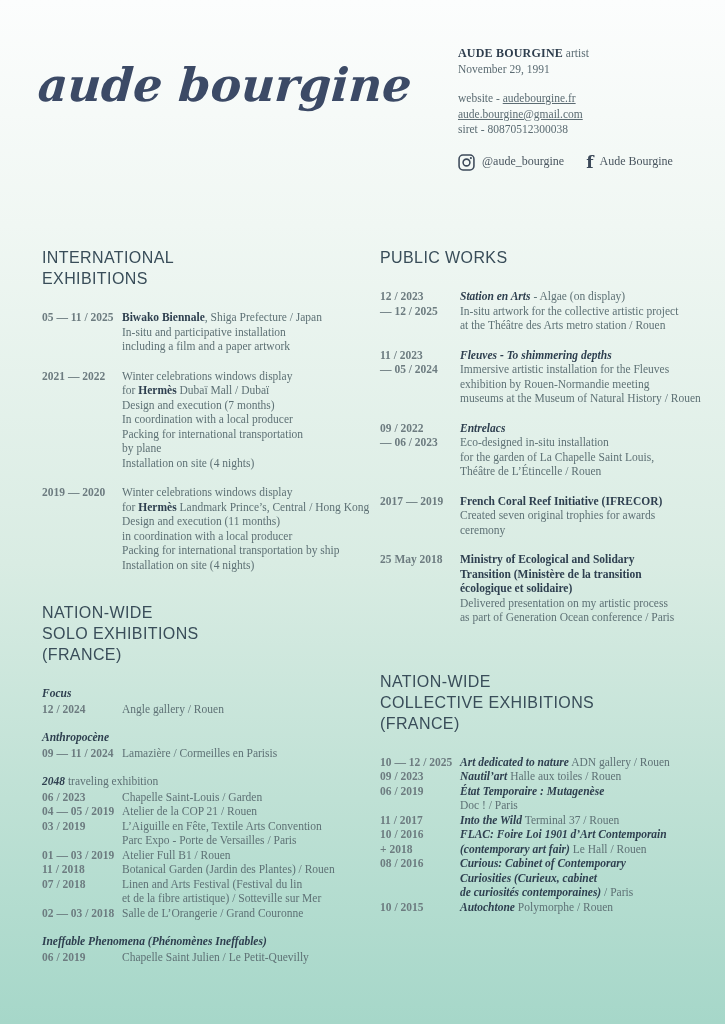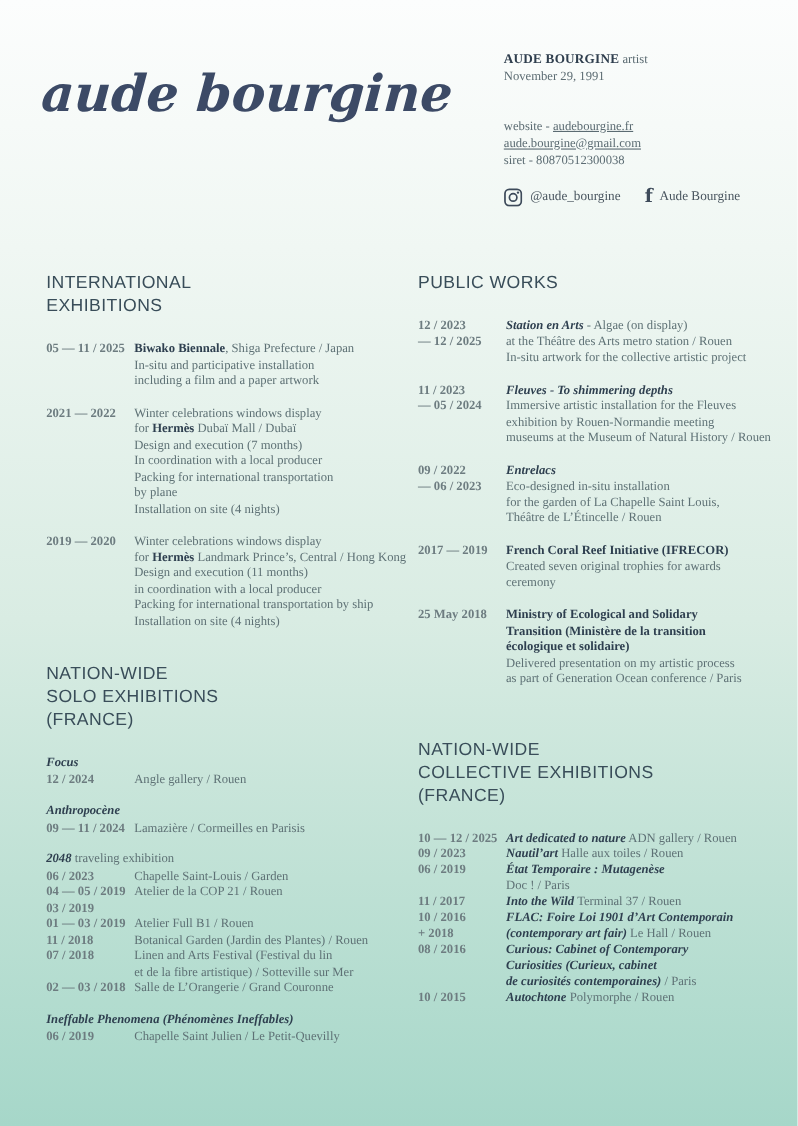--- a/index.html
+++ b/index.html
@@ -17,21 +17,21 @@
     position:absolute;left:38px;top:58px;width:400px;
     font-family:"DejaVu Serif",serif;font-style:italic;font-weight:700;
     font-size:46px;color:#3c4a66;letter-spacing:0px;transform:skewX(-4deg);
     white-space:nowrap;
   }
   .contact{
     position:absolute;left:458px;top:46px;width:250px;
     font-size:11.5px;line-height:15.5px;color:#5b6b72;
   }
   .c-name{font-weight:700;color:#2f3e4e;font-size:12px;letter-spacing:.2px;}
-  .c-group{margin-top:30px;}
+  .c-group{margin-top:14px;}
   .c-link{color:#5b6b72;text-decoration:underline;cursor:pointer;}
   .social{display:flex;align-items:center;margin-top:16px;font-size:12px;color:#49555f;}
   .ig-icon{display:inline-flex;margin-right:7px;cursor:pointer;}
   .fb-icon{
     font-family:"DejaVu Serif",serif;font-weight:700;font-size:17px;color:#3d4a5a;
     margin:0 6px 0 22px;cursor:pointer;line-height:14px;
   }
   
   .col{position:absolute;top:247px;}
   .col-left{left:42px;width:327px;}
@@ -176,20 +176,24 @@
               <div>04 — 05 / 2019</div>
             </div>
             <div class="content">
               <div class="line"><span class="seg">Atelier de la COP 21 / Rouen</span></div>
             </div>
           </div>
           <div class="row">
             <div class="date">
               <div>03 / 2019</div>
             </div>
+            <div class="content">
+              <div class="line"><span class="seg">L’Aiguille en Fête, Textile Arts Convention</span></div>
+              <div class="line"><span class="seg">Parc Expo - Porte de Versailles / Paris</span></div>
+            </div>
           </div>
           <div class="row">
             <div class="date">
               <div>01 — 03 / 2019</div>
             </div>
             <div class="content">
               <div class="line"><span class="seg">Atelier Full B1 / Rouen</span></div>
             </div>
           </div>
           <div class="row">
@@ -237,22 +241,22 @@
           <div>PUBLIC WORKS</div>
         </h2>
         <div class="block">
           <div class="row">
             <div class="date">
               <div>12 / 2023</div>
               <div>— 12 / 2025</div>
             </div>
             <div class="content">
               <div class="line"><span class="seg-bi">Station en Arts</span><span class="seg"> - Algae (on display)</span></div>
+              <div class="line"><span class="seg">In-situ artwork for the collective artistic project</span></div>
               <div class="line"><span class="seg">at the Théâtre des Arts metro station / Rouen</span></div>
-              <div class="line"><span class="seg">In-situ artwork for the collective artistic project</span></div>
             </div>
           </div>
           <div class="row">
             <div class="date">
               <div>11 / 2023</div>
               <div>— 05 / 2024</div>
             </div>
             <div class="content">
               <div class="line"><span class="seg-bi">Fleuves - To shimmering depths</span></div>
               <div class="line"><span class="seg">Immersive artistic installation for the Fleuves</span></div>

